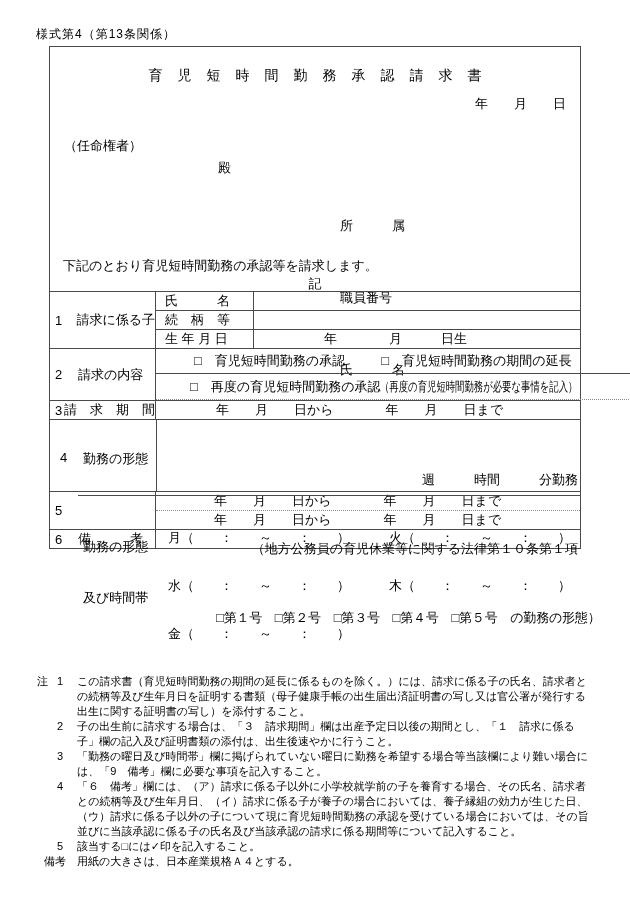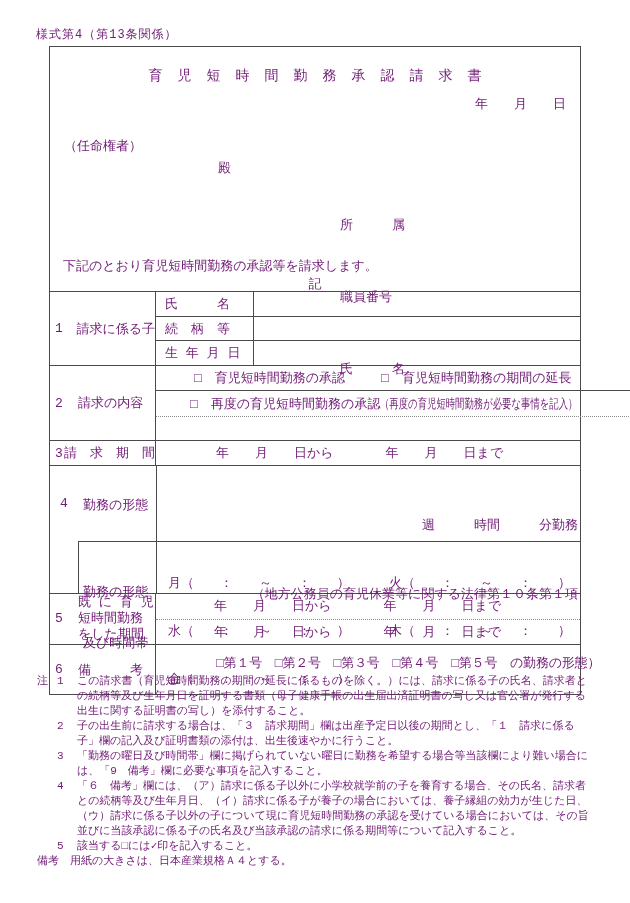--- a/index.html
+++ b/index.html
@@ -1,25 +1,25 @@
 <!DOCTYPE html>
 <html><head>
 <meta charset="utf-8">
 <style>
   * { margin:0; padding:0; box-sizing:border-box; }
   html,body { background:#ffffff; }
   .page {
     position:relative; width:630px; height:903px; background:#ffffff;
-    font-family:Liberation Mono, monospace;
-    color:#701a75; font-size:13px; overflow:hidden;
+    font-family:Liberation Sans, sans-serif;
+    color:#000000; font-size:13px; overflow:hidden;
   }
   .form-code { position:absolute; left:36px; top:26px; font-size:12px; letter-spacing:1px; }
 
   .box {
-    position:absolute; left:49px; top:46px; width:532px; height:649px;
+    position:absolute; left:49px; top:46px; width:532px; height:503px;
     border:1.5px solid #4a4a4a;
   }
   .title {
     position:absolute; left:0; right:0; top:20px; text-align:center;
     font-size:14px; letter-spacing:15px; text-indent:15px; white-space:nowrap;
   }
   .date-line { position:absolute; right:14px; top:48px; white-space:pre; }
   .appointer { position:absolute; left:14px; top:90px; }
   .dono { position:absolute; left:168px; top:112px; }
   .sig-block { position:absolute; left:290px; top:119px; line-height:24px; white-space:pre; }
@@ -80,21 +80,21 @@
 
   .r6 { flex:1; }
 
   
   .notes { position:absolute; left:37px; top:674px; width:558px; font-size:11px; line-height:15px; }
   .notes-body { display:flex; }
   .notes-heading { flex:0 0 17px; }
   .notes-items { flex:1; }
   .note-item { position:relative; padding-left:23px; }
   .note-no { position:absolute; left:3px; top:0; }
-  .notes-footer { margin-top:0; white-space:pre; }
+  .notes-footer { margin-top:0; white-space:pre;margin-left:7px; }
 </style>
 </head>
 <body>
 
 <div class="page">
 
   <div class="form-code">様式第4（第13条関係）</div>
 
   <div class="box">
 
@@ -120,20 +120,21 @@
           <div class="subrow">
             <div class="sublabel">氏　　　名</div>
             <div class="subvalue"></div>
           </div>
           <div class="subrow">
             <div class="sublabel">続　柄　等</div>
             <div class="subvalue"></div>
           </div>
           <div class="subrow">
             <div class="sublabel">生 年 月 日</div>
+            <div class="subvalue">年　　　　月　　　日生</div>
           </div>
         </div>
       </div>
 
       <div class="trow r2">
         <div class="label-cell"><span class="no">2</span><span>請求の内容</span></div>
         <div class="r2-right">
           <div class="r2-opta">
             <span>□　育児短時間勤務の承認</span><span class="gap"></span><span>□　育児短時間勤務の期間の延長</span>
           </div>
@@ -165,21 +166,21 @@
           <div>及び時間帯</div>
         </div>
         <div class="r4-subcontent">
           <div>月（　　：　　～　　：　　）　　　火（　　：　　～　　：　　）</div>
           <div>水（　　：　　～　　：　　）　　　木（　　：　　～　　：　　）</div>
           <div>金（　　：　　～　　：　　）</div>
         </div>
       </div>
 
       <div class="trow r5">
-        <div class="label-cell"><span class="no">5</span><span><span>既 に 育 児</span><br><span>短時間勤務</span><br><span>をした期間</span></span></div>
+        <div class="label-cell"><span class="no">5</span></div>
         <div class="r5-right">
           <div class="r5-p1">年　　月　　日から　　　　年　　月　　日まで</div>
           <div class="r5-p2">年　　月　　日から　　　　年　　月　　日まで</div>
         </div>
       </div>
 
       <div class="trow r6 last">
         <div class="label-cell"><span class="no">6</span><span>備　　　考</span></div>
         <div class="value-line"></div>
       </div>

